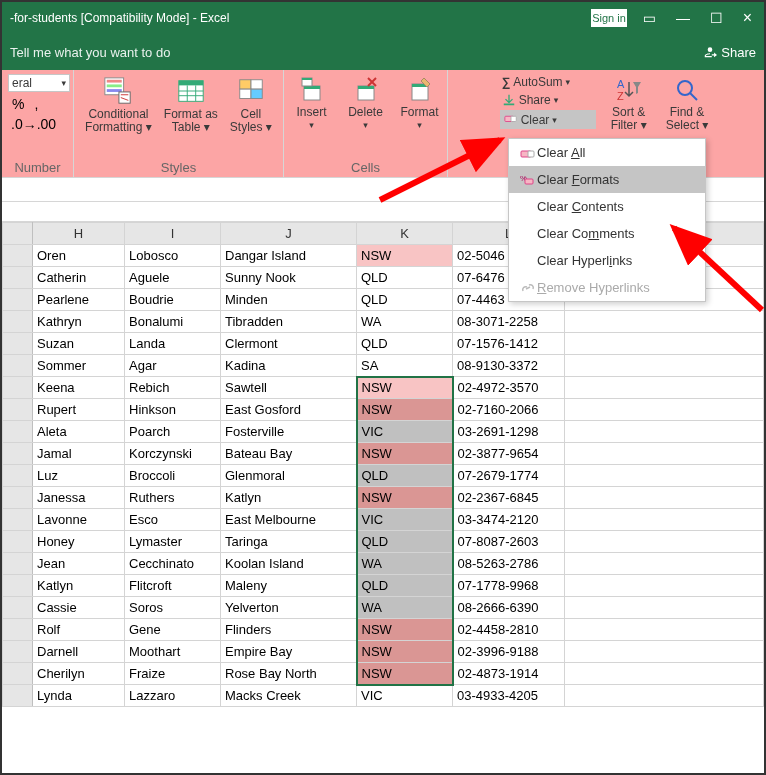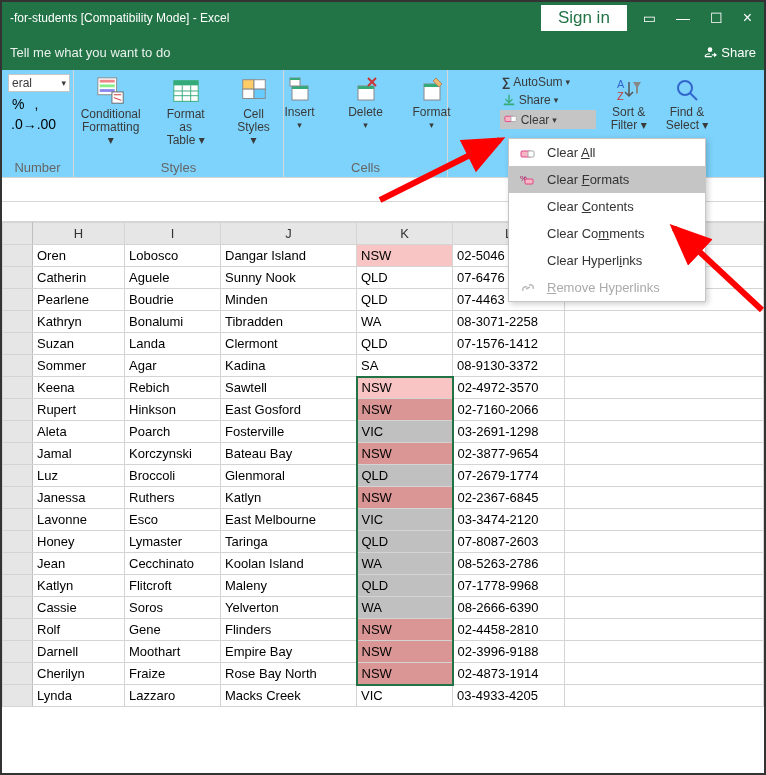--- a/index.html
+++ b/index.html
@@ -1,31 +1,31 @@
 <!DOCTYPE html>
 <html><head>
 <meta charset="utf-8">
 <style>
   * { box-sizing: border-box; margin: 0; padding: 0; font-family: "Segoe UI", Arial, sans-serif; }
   body { width: 766px; height: 775px; overflow: hidden; background: #fff; border: 2px solid #333; }
   .titlebar { background: #227447; height: 32px; display: flex; align-items: center; justify-content: space-between; padding: 0 8px; color: #fff; font-size: 12px; }
   .titlebar-left { display: flex; align-items: flex-start; gap: 4px; }
   .titlebar-right { display: flex; align-items: center; gap: 12px; }
-  .signin { background: #fff; color: #227447; padding: 2px 16px; font-size: 17px; border: 1px solid #fff; }
+  .signin { background: #fff; color: #227447; padding: 2px 0; font-size: 11px; border: 1px solid #fff; }
   .winbtn { font-size: 14px; cursor: pointer; padding: 0 4px; }
   .ribbonbar { background: #227447; height: 36px; display: flex; align-items: center; color: #fff; font-size: 13px; padding: 0 8px; justify-content: space-between; }
-  .ribbon { background: #7dd3fc; height: 108px; display: flex; border-bottom: 1px solid #d6d6d6; font-size: 12px; position: relative; }
+  .ribbon { background: #fca5a5; height: 108px; display: flex; border-bottom: 1px solid #d6d6d6; font-size: 12px; position: relative; }
   .rgroup { display: flex; flex-direction: column; justify-content: space-between; align-items: center; border-right: 1px solid #d6d6d6; padding: 4px 6px 2px; }
-  .rgroup-body { display: flex; align-items: flex-start; gap: 16px; flex: 1; }
+  .rgroup-body { display: flex; align-items: flex-start; gap: 4px; flex: 1; }
   .rgroup-label { font-size: 13px; color: #666; padding-top: 3px; }
   .vbtn { display: flex; flex-direction: column; align-items: center; gap: 2px; padding: 2px 4px; min-width: 50px; text-align: center; color: #3a3a3a; font-size: 12px; line-height: 1.1; }
   .vbtn svg, .vbtn .icon { display: block; }
   .smallrow { display: flex; align-items: center; gap: 3px; font-size: 12px; color: #3a3a3a; padding: 1px 2px; }
   .cleardrop { background: #fff; border: 1px solid #c6c6c6; position: absolute; top: 68px; left: 506px; width: 198px; box-shadow: 2px 2px 6px rgba(0,0,0,0.2); z-index: 50; }
-  .cleardrop .item { display: flex; align-items: center; gap: 10px; padding: 6px 10px; font-size: 13px; color: #333; }
+  .cleardrop .item { display: flex; align-items: center; padding: 6px 10px; font-size: 13px; color: #333; }
   .cleardrop .item.hover { background: #c5c5c5; }
   .cleardrop .item.disabled { color: #aaa; }
   .cleardrop .iconcell { width: 18px; display:flex; justify-content:center; }
   .fxbar { height: 24px; border-bottom: 1px solid #d6d6d6; background: #fff; }
   .grid { position: relative; }
   table { border-collapse: collapse; width: 100%; table-layout: fixed; }
   th, td { border: 1px solid #d4d4d4; font-size: 13px; height: 22px; text-align: left; overflow: hidden; white-space: nowrap; }
   th { background: #e6e6e6; text-align: center; font-weight: normal; color: #333; }
   td { padding: 0 4px; color: #000; }
   .col-idx { width: 30px; background: #e6e6e6; text-align: center; border-right: 1px solid #bfbfbf; }

